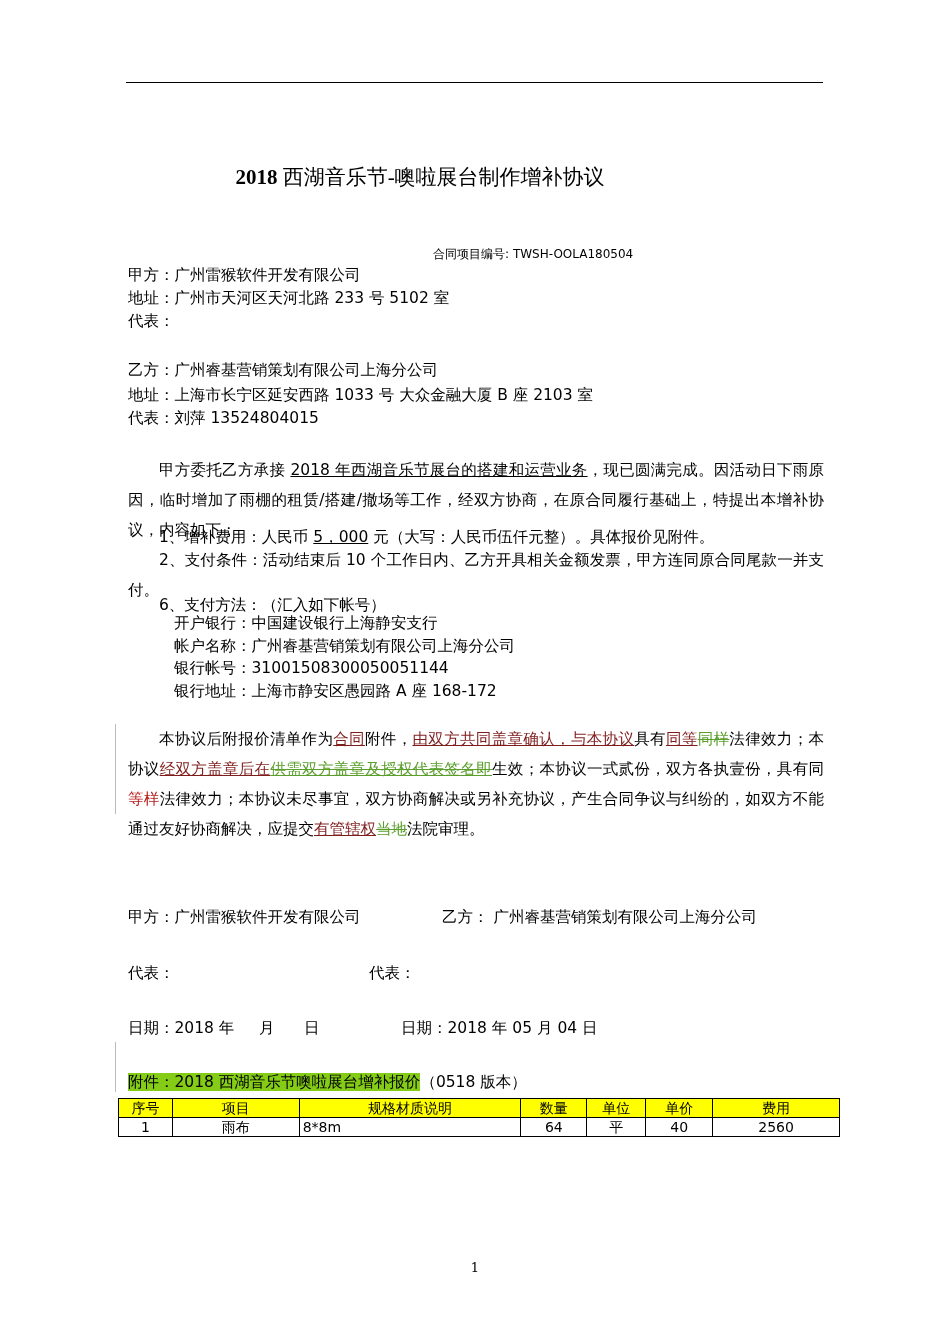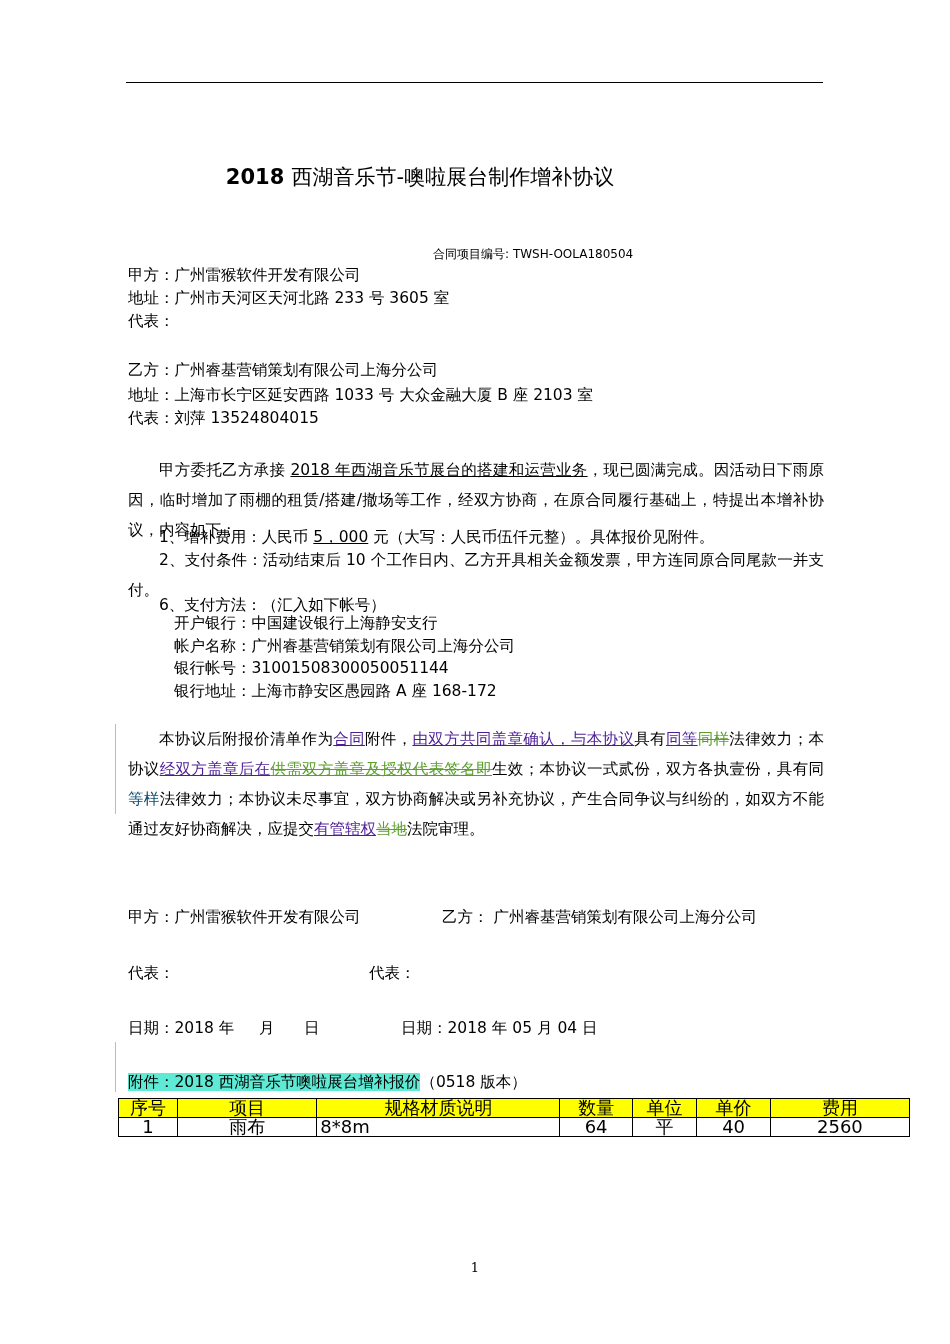--- a/index.html
+++ b/index.html
@@ -1,49 +1,49 @@
 <!DOCTYPE html>
 <html><head>
   <meta charset="utf-8">
   <style>
     html, body { margin: 0; padding: 0; background: #ffffff; }
     body { width: 950px; height: 1344px; position: relative; overflow: hidden;
            font-family: "DejaVu Sans", sans-serif; color: #000; }
     .abs { position: absolute; }
     .header-rule { left: 126px; top: 82px; width: 697px; height: 0; border-top: 1.5px solid #000; }
-    .title { left: 0; width: 840px; top: 163px; text-align: center; font-size: 21px; font-weight: bold; }
+    .title { left: 0; width: 840px; top: 163px; text-align: center; font-size: 21px; font-weight: bold; font-family: Liberation Serif, serif; }
     .title .light { font-weight: normal; }
     .contract-no { left: 433px; top: 246px; font-size: 12px; text-align: center; }
     .line { left: 128px; font-size: 15.5px; line-height: 22px; white-space: nowrap; text-align: center; }
     .para { left: 128px; width: 696px; font-size: 15.5px; line-height: 30px; text-align: justify; }
     .indent1 { text-indent: 2em; }
     .u { text-decoration: underline; }
-    .ins { color: #4c1d95; text-decoration: underline; margin-top: 8px; }
+    .ins { color: #7f1d1d; text-decoration: underline; margin-top: 8px; }
     .del { color: #5a9e2c; text-decoration: line-through; }
-    .grn { color: #0c4a6e; }
+    .grn { color: #b91c1c; }
     .changebar { left: 115px; width: 0; border-left: 1px solid #bbb; }
-    .hl { background: #5eead4; }
-    table.quote { position: absolute; left: 118px; top: 1098px; width: 792px; border-collapse: collapse;
-                  font-size: 18px; }
+    .hl { background: #84cc16; }
+    table.quote { position: absolute; left: 118px; top: 1098px; width: 722px; border-collapse: collapse;
+                  font-size: 14px; }
     table.quote th, table.quote td { border: 1px solid #000; height: 18px; padding: 0 3px; text-align: center; line-height: 18px; font-weight: normal; }
     table.quote th { background: #ffff00; }
     table.quote td.left { text-align: left; }
     .pageno { left: 0; width: 950px; top: 1260px; text-align: center; font-family: "DejaVu Serif", serif; font-size: 13px; }
   </style>
 </head>
 <body>
 
 <div class="abs header-rule"></div>
 
 <div class="abs title"><span>2018</span> <span class="light">西湖音乐节-噢啦展台制作增补协议</span></div>
 
 <div class="abs contract-no"><span>合同项目编号:</span> <span>TWSH-OOLA180504</span></div>
 
 <div class="abs line" style="top:264px">甲方：广州雷猴软件开发有限公司</div>
-<div class="abs line" style="top:287px">地址：广州市天河区天河北路 233 号 3605 室</div>
+<div class="abs line" style="top:287px">地址：广州市天河区天河北路 233 号 5102 室</div>
 <div class="abs line" style="top:310px">代表：</div>
 
 <div class="abs line" style="top:359px">乙方：广州睿基营销策划有限公司上海分公司</div>
 <div class="abs line" style="top:384px">地址：上海市长宁区延安西路 1033 号 大众金融大厦 B 座 2103 室</div>
 <div class="abs line" style="top:407px">代表：刘萍 13524804015</div>
 
 <div class="abs para indent1" style="top:455px"><span>甲方委托乙方承接 </span><span class="u">2018 年西湖音乐节展台的搭建和运营业务</span><span>，现已圆满完成。因活动日下雨原因，临时增加了雨棚的租赁/搭建/撤场等工作，经双方协商，在原合同履行基础上，特提出本增补协议，内容如下：</span></div>
 
 <div class="abs para indent1" style="top:522px"><span>1、增补费用：人民币 </span><span class="u">5，000</span><span> 元（大写：人民币伍仟元整）。具体报价见附件。</span></div>
 <div class="abs para indent1" style="top:545px">2、支付条件：活动结束后 10 个工作日内、乙方开具相关金额发票，甲方连同原合同尾款一并支付。</div>

